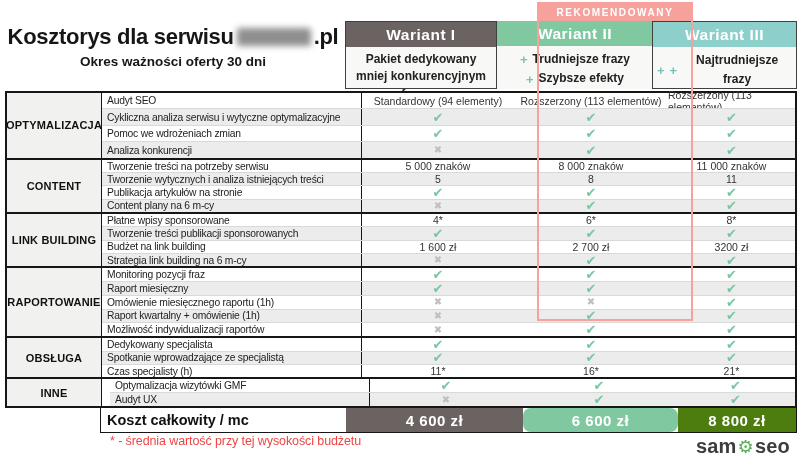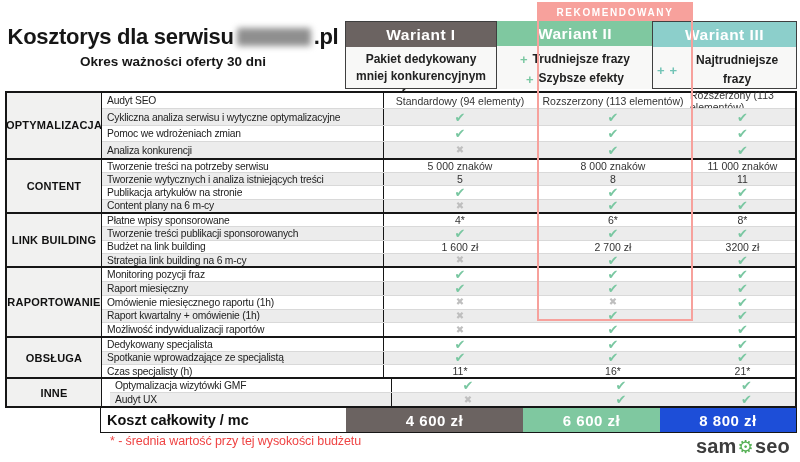--- a/index.html
+++ b/index.html
@@ -40,37 +40,37 @@
            display:flex; flex-direction:column; border:2px solid #161616; background:#fff; }
   .section { display:flex; border-top:2px solid #161616; min-height:0; }
   .section:first-child { border-top:none; }
   .cat { width:95px; background:#f1f1f0; border-right:1.5px solid #161616;
          display:flex; align-items:center; justify-content:center; text-align:center;
          font-weight:bold; font-size:11px; letter-spacing:.2px; color:#111; }
   .rows { flex:1; display:flex; flex-direction:column; min-height:0; }
   .row { flex:1; display:flex; align-items:stretch; border-top:1px solid #d9d9d9; min-height:0; background:#fff; }
   .row:first-child { border-top:none; }
   .row.alt { background:#ececec; }
-  .feature { width:282px; border-right:1.5px solid #161616; display:flex; align-items:center;
+  .feature { width:260px; border-right:1.5px solid #161616; display:flex; align-items:center;
              padding-left:5px; font-size:10.3px; letter-spacing:-0.2px; white-space:nowrap;
              overflow:hidden; color:#222; }
   .val { display:flex; align-items:center; justify-content:center; font-size:10.5px; color:#333; }
   .v1 { width:152px; } .v2 { width:154px; } .v3 { flex:1; }
   .ck { color:#79c7a1; font-weight:bold; font-size:13px; line-height:1; }
   .cx { color:#bfbfbf; font-weight:bold; font-size:10px; line-height:1; }
   
   .total-row { position:absolute; left:100px; top:407px; width:697px; height:26px;
                display:flex; border:1.5px solid #161616; background:#fff; }
   .total-label { width:245px; display:flex; align-items:center; padding-left:6px;
                  font-weight:bold; font-size:14.5px; color:#111; }
   .price { display:flex; align-items:center; justify-content:center;
            color:#fff; font-weight:bold; font-size:15px; letter-spacing:.5px; }
   .price.c1 { width:177px; background:#6b6361; }
-  .price.c2 { width:137px; background:#7fc8a0; }
-  .price.c3 { flex:1; background:#1d4ed8; }
+  .price.c2 { width:155px; background:#7fc8a0;border-radius:8px; }
+  .price.c3 { flex:1; background:#4d7c0f; }
   
   .footnote { position:absolute; left:110px; top:434px; font-size:12.5px; color:#ef4444; letter-spacing:-0.1px; }
   .logo { position:absolute; right:10px; bottom:4px; font-size:20px; font-weight:bold;
           color:#3d3d3d; display:flex; align-items:center; letter-spacing:.2px; }
   .gear { color:#55b054; font-size:18px; margin:0 1px; line-height:1; }
 </style>
 </head>
 <body>
 
 <div class="page">

